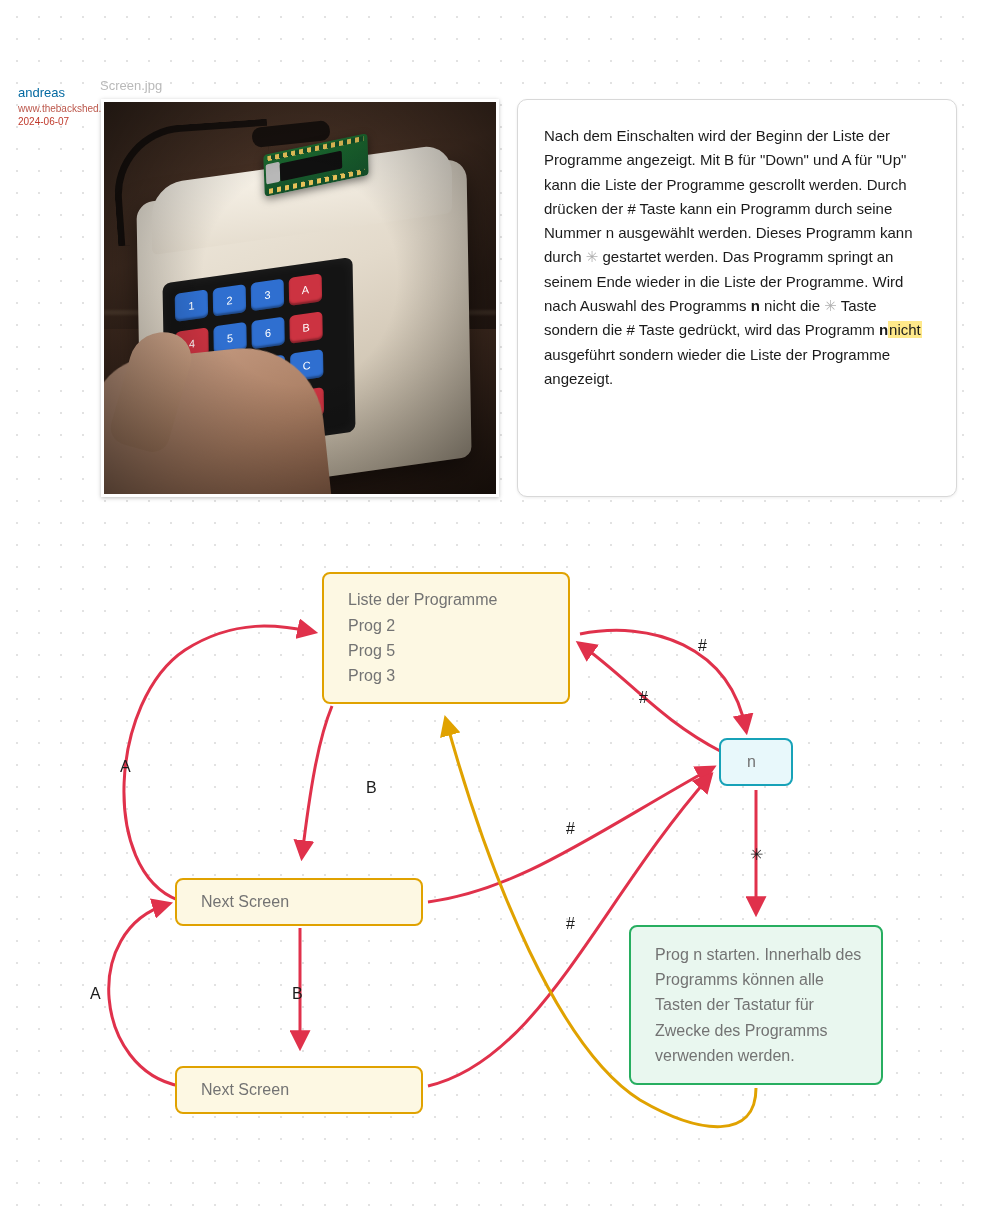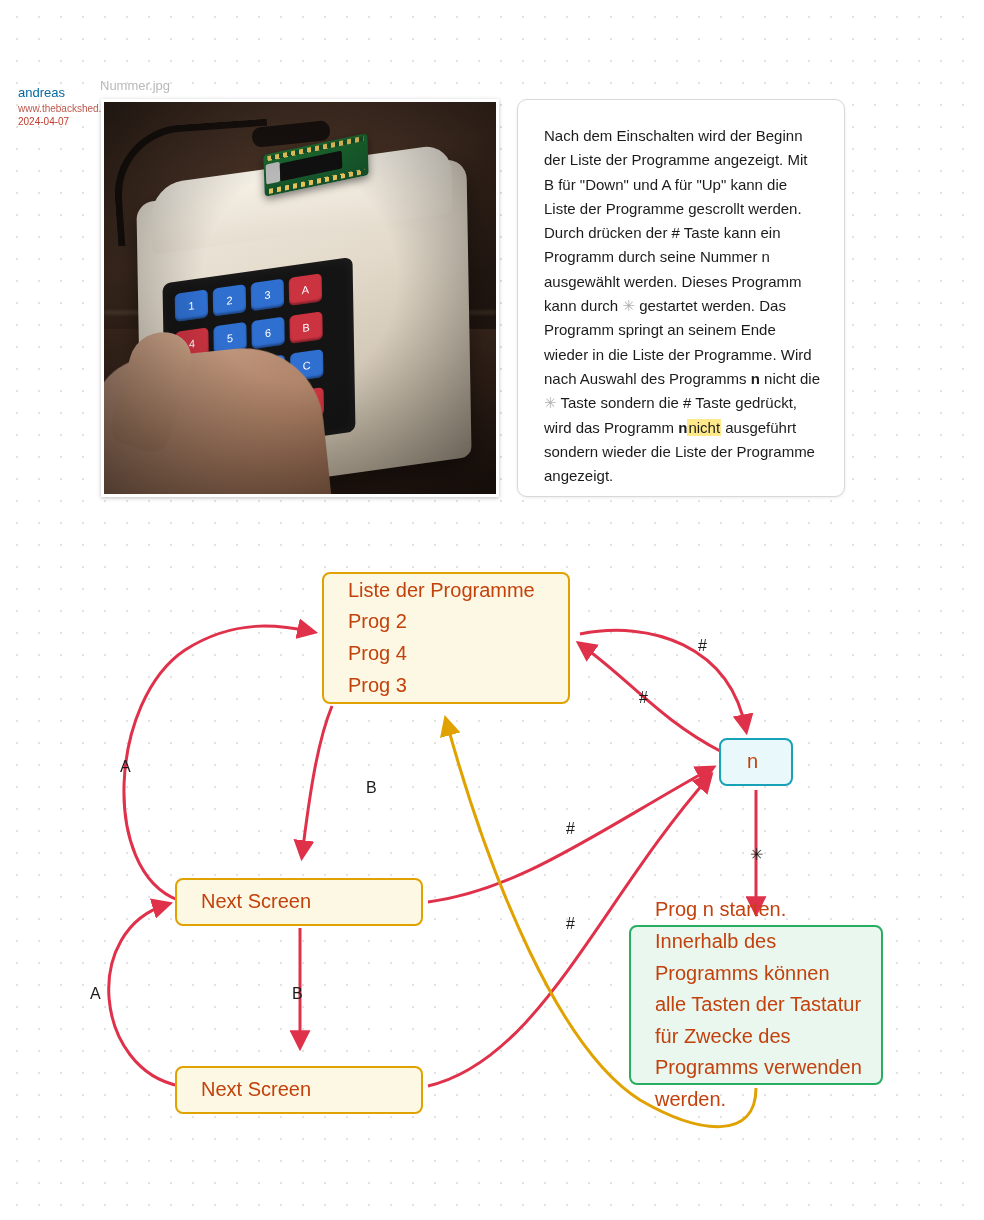--- a/index.html
+++ b/index.html
@@ -203,43 +203,43 @@
   .ph-vign {
     position: absolute; inset: 0;
     background: radial-gradient(ellipse at 50% 45%, rgba(0,0,0,0) 35%, rgba(0,0,0,.55) 100%);
   }
 
   
   .note {
     position: absolute;
     left: 517px;
     top: 99px;
-    width: 328px;
+    width: 440px;
     height: 398px;
     background: #ffffff;
     border: 1px solid #d8d8d8;
     border-radius: 10px;
     box-sizing: border-box;
     padding: 24px 24px 0 26px;
     box-shadow: 0 1px 3px rgba(0,0,0,.08);
     font-size: 15px;
     line-height: 1.62;
     color: #1b1b1b;
   }
   .note .hl { background: #ffe98a; padding: 0 1px; }
   .note .bold { font-weight: bold; }
   .note .star { color: #b0b0b0; }
 
   
   .node {
     position: absolute;
     box-sizing: border-box;
     border-radius: 8px;
-    font-size: 20px;
-    color: #c2410c;
+    font-size: 16px;
+    color: #737373;
     line-height: 1.58;
     display: flex;
     flex-direction: column;
     justify-content: center;
   }
   .node.cream {
     background: #fdf8e3;
     border: 2px solid #e0a200;
   }
   .node.green {
@@ -268,24 +268,24 @@
   }
 </style>
 </head>
 <body>
 
 <div id="canvas"></div>
 
 <div class="author">
   <div class="author-name">andreas</div>
   <div class="author-site">www.thebackshed.com</div>
-  <div class="author-date">2024-04-07</div>
-</div>
-
-<div class="photo-caption">Nummer.jpg</div>
+  <div class="author-date">2024-06-07</div>
+</div>
+
+<div class="photo-caption">Screen.jpg</div>
 <div class="photo-frame">
   <div class="photo-inner">
     <div class="ph-desk"></div>
     <div class="ph-desk2"></div>
     <div class="ph-wood-edge"></div>
     <div class="ph-cable"></div>
     <div class="ph-connector"></div>
     <div class="ph-body"></div>
     <div class="ph-body-top"></div>
     <div class="ph-board">
@@ -359,21 +359,21 @@
 
   <g fill="none" stroke="#e0a200" stroke-width="3" marker-end="url(#arrow-gold)">
 
     <path d="M 756,1088 C 756,1140 700,1135 640,1100 C 560,1050 490,880 446,720"></path>
   </g>
 </svg>
 
 <div class="node cream" id="node-list">
   <div class="line">Liste der Programme</div>
   <div class="line">Prog 2</div>
-  <div class="line">Prog 4</div>
+  <div class="line">Prog 5</div>
   <div class="line">Prog 3</div>
 </div>
 
 <div class="node cream" id="node-next1">
   <div class="line">Next Screen</div>
 </div>
 
 <div class="node cream" id="node-next2">
   <div class="line">Next Screen</div>
 </div>

